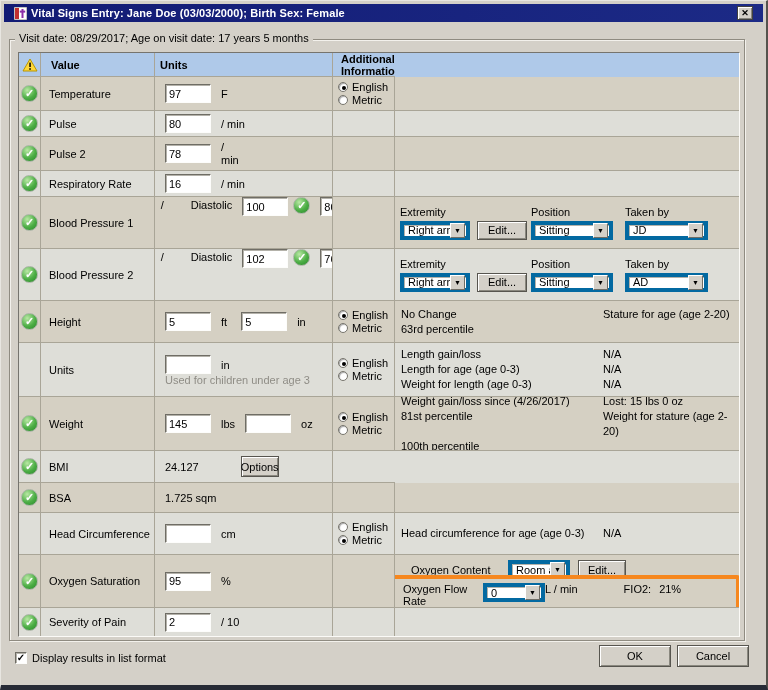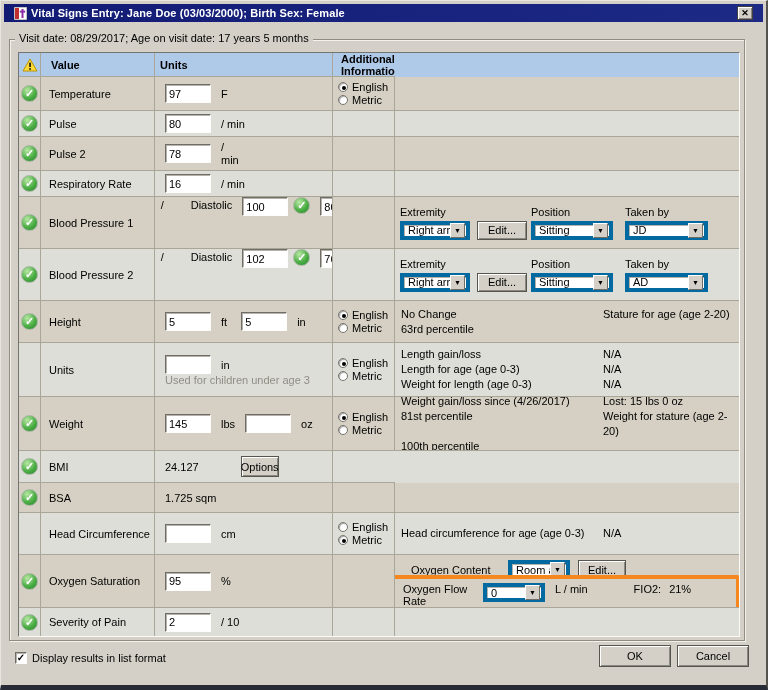--- a/index.html
+++ b/index.html
@@ -140,21 +140,21 @@
   .colv .line { display:flex; align-items:center; }
   
   .o2a { position:relative; height:100%; }
   .o2l1 { position:absolute; left:16px; top:5px; display:flex; align-items:center; }
   .o2l1 .lab { width:97px; }
   .o2l1 .dd { width:62px; }
   .o2l1 .ebtn { margin-left:8px; width:48px; height:19px; }
   .o2l2 { position:absolute; left:8px; top:28px; right:4px; display:flex; align-items:flex-start; height:20px; }
   .o2l2 .lab { width:80px; }
   .o2l2 .dd { width:62px; }
-  .o2l2 .fu { margin-left:10px; }
+  .o2l2 .fu { }
   .o2l2 .fio2 { margin-left:46px; display:flex; gap:8px; }
   .hl-box {
     position:absolute; left:-7px; top:20px; width:calc(100% + 8px); height:38px;
     border:4px solid #F6871E; border-radius:3px; pointer-events:none; z-index:5;
   }
   
   .footer-check { position:absolute; left:14px; top:651px; display:flex; align-items:center; gap:5px; }
   .cb {
     width:12px; height:12px; background:#fff;
     border:1px solid #6f6d65; border-right-color:#fdfdfb; border-bottom-color:#fdfdfb;

